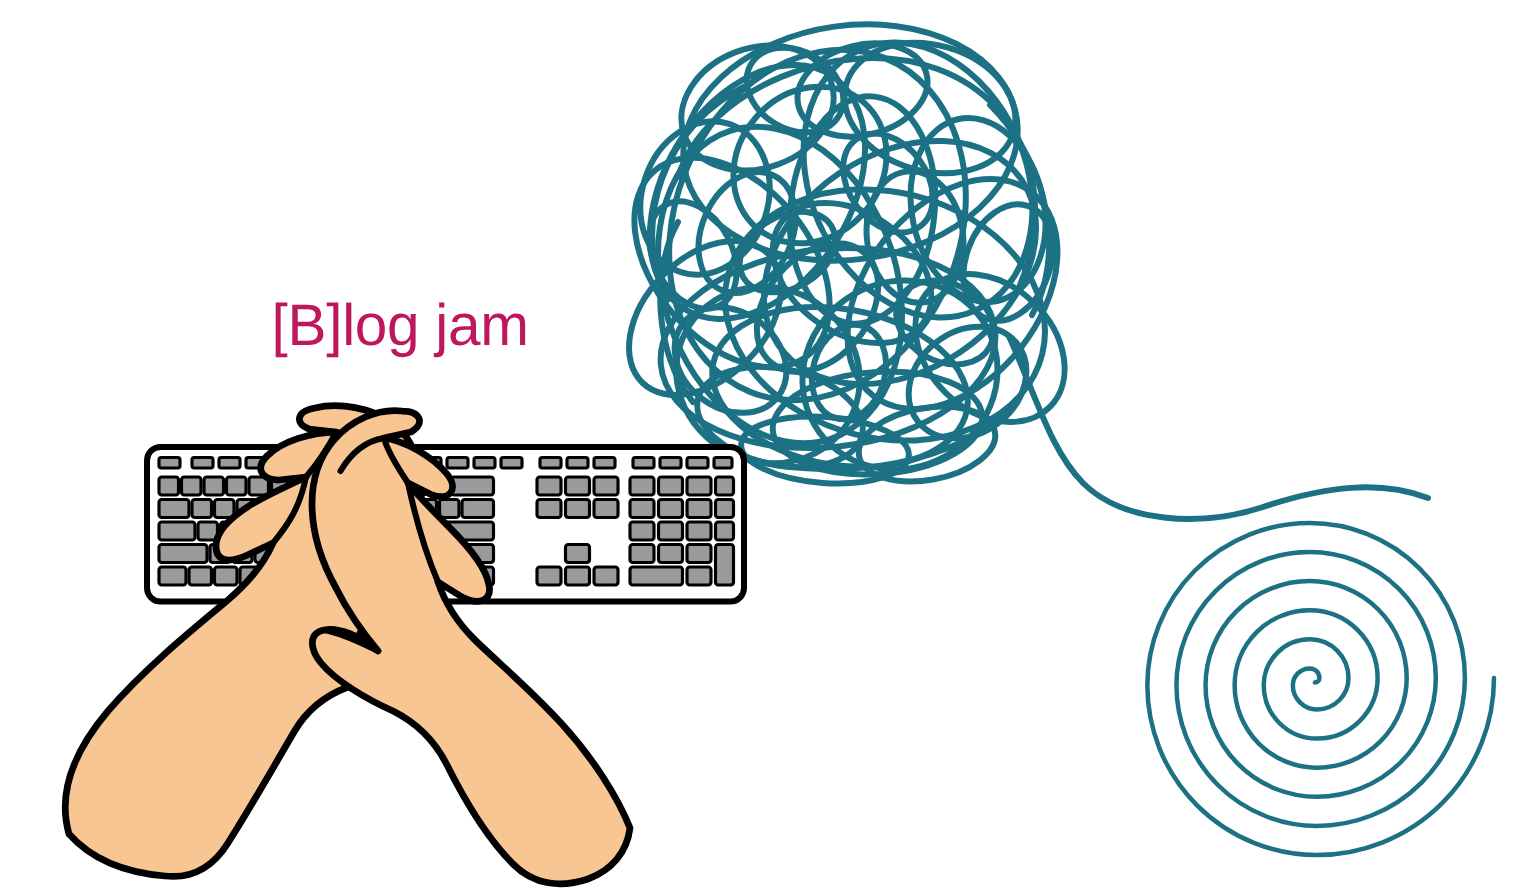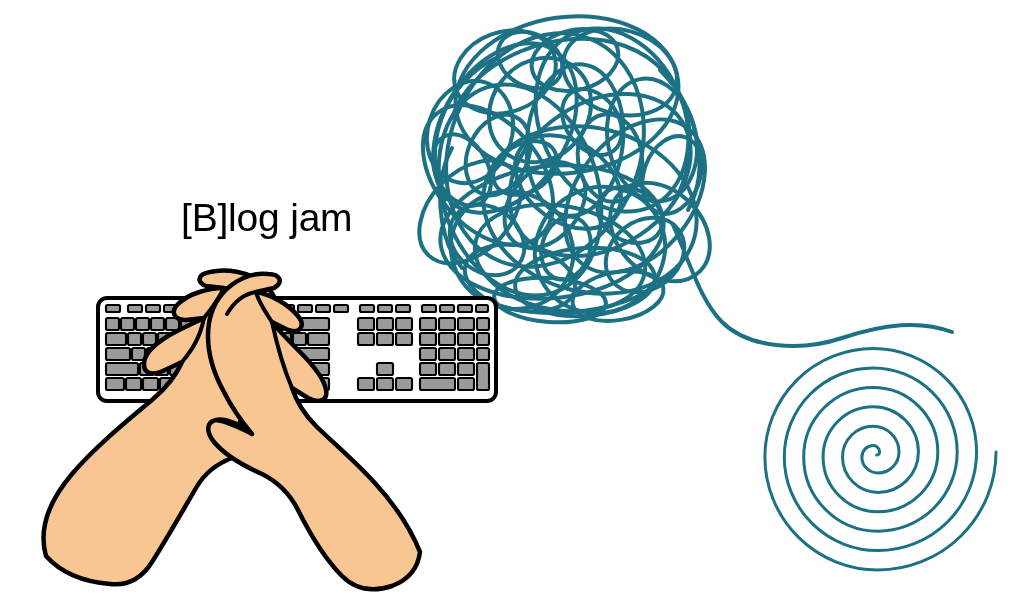--- a/index.html
+++ b/index.html
@@ -26,21 +26,21 @@
     width: 1024px;
     height: 597px;
   }
   #caption {
     position: absolute;
     left: 181px;
     top: 196px;
     font-family: "Liberation Sans", sans-serif;
     font-size: 39px;
     line-height: 44px;
-    color: #000000;
+    color: #be185d;
     letter-spacing: -0.2px;
     white-space: nowrap;
     user-select: none;
   }
 </style>
 </head>
 <body>
 
 <div id="stage">
 

